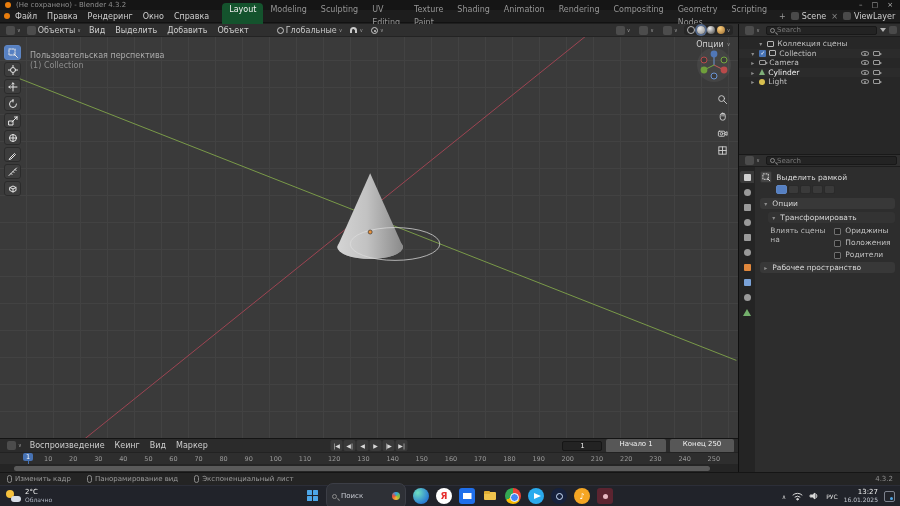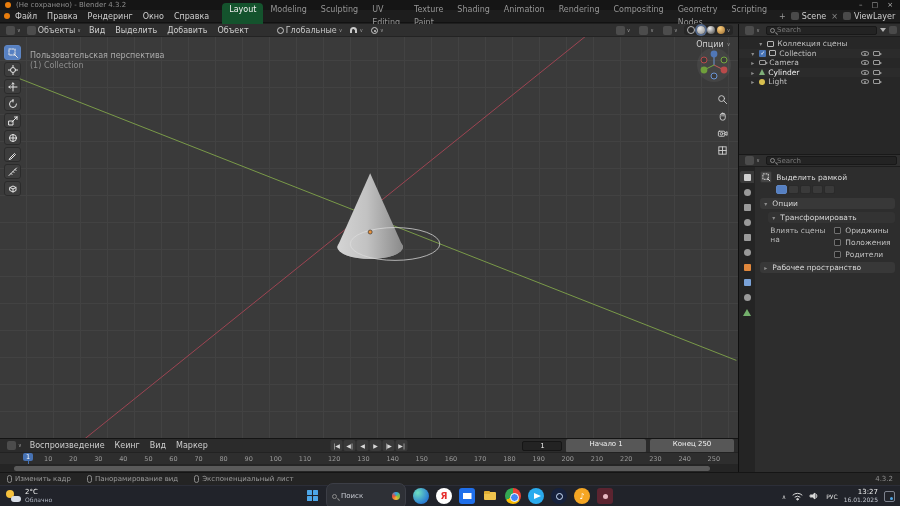--- a/index.html
+++ b/index.html
@@ -71,21 +71,21 @@
   
   .timeline{height:34px;display:flex;flex-direction:column;border-top:1px solid #141414}
   .tlh{height:13px;background:#2b2b2b;display:flex;align-items:center;padding:0 4px;position:relative}
   .transport{position:absolute;left:50%;transform:translateX(-50%);display:flex;gap:1px}
   .tbtn{min-width:12px;padding:0 2px;height:11px;background:#3a3a3a;border-radius:2px;
     font-size:6px;line-height:11px;text-align:center;color:#d8d8d8}
   .tlr{margin-left:auto;display:flex;gap:4px;align-items:center}
   .framefield{width:40px;height:10px;background:#232323;border:1px solid #161616;border-radius:2px;
     color:#ececec;font-size:7px;text-align:center;line-height:9px}
   .rangefield{height:14px;background:#575757;border-radius:2px;color:#f3f3f3;font-size:7px;
-    line-height:10px;padding:0 23px}
+    line-height:10px;padding:0 13px}
   .ruler{position:relative;height:12px;background:#2e2e2e;border-top:1px solid #222}
   .rlabels{position:absolute;left:44px;right:18px;top:2px;display:flex;justify-content:space-between;
     font-size:6.5px;color:#9a9a9a}
   .playhead{position:absolute;left:23px;top:0;display:flex;flex-direction:column;align-items:center}
   .phpill{background:#4772b3;color:#fff;font-size:6.5px;line-height:8px;padding:0 3px;border-radius:2px}
   .phline{width:1px;height:4px;background:#4772b3}
   .scroll{flex:1;background:#252525;position:relative}
   .thumb{position:absolute;left:14px;right:28px;top:2px;height:5px;background:#5a5a5a;border-radius:2.5px}
 
   
@@ -136,21 +136,21 @@
   .toolico svg{width:9px;height:9px;stroke:#e6e6e6;fill:none;stroke-width:1}
   .selmodes{display:flex;gap:1px;margin:2px 0 4px 16px}
   .smb{width:11px;height:9px;background:#3a3a3a;border:1px solid #2a2a2a;border-radius:2px}
   .smb.active{background:#5680c2;border-color:#5e86c4}
   .phead{display:flex;align-items:center;gap:3px;background:#383838;border-radius:3px;height:11px;
     padding:0 4px;margin:3px 0;color:#d8d8d8}
   .psub{margin-left:8px;background:#333}
   .affect{display:flex;margin:3px 0 3px 10px;gap:6px}
   .affect .lab{width:58px;color:#b8b8b8;flex:none}
   .cbcol{display:flex;flex-direction:column;gap:3px}
-  .cbrow{display:flex;gap:4px;align-items:center;color:#c2c2c2}
+  .cbrow{display:flex;gap:4px;align-items:flex-end;color:#c2c2c2}
   .cbx{width:7px;height:7px;border:1px solid #6f6f6f;background:#232323;border-radius:1px;flex:none}
 
   
   .statusbar{position:absolute;left:0;right:0;bottom:21px;height:13px;background:#242424;
     border-top:1px solid #151515;display:flex;align-items:center;padding:0 7px;gap:16px;
     font-size:7px;color:#9b9b9b}
   .hint{display:flex;align-items:center;gap:3px}
   .mico{width:5px;height:8px;border:1px solid #8a8a8a;border-radius:2.5px;flex:none}
   .version{margin-left:auto;color:#8f8f8f}
 

